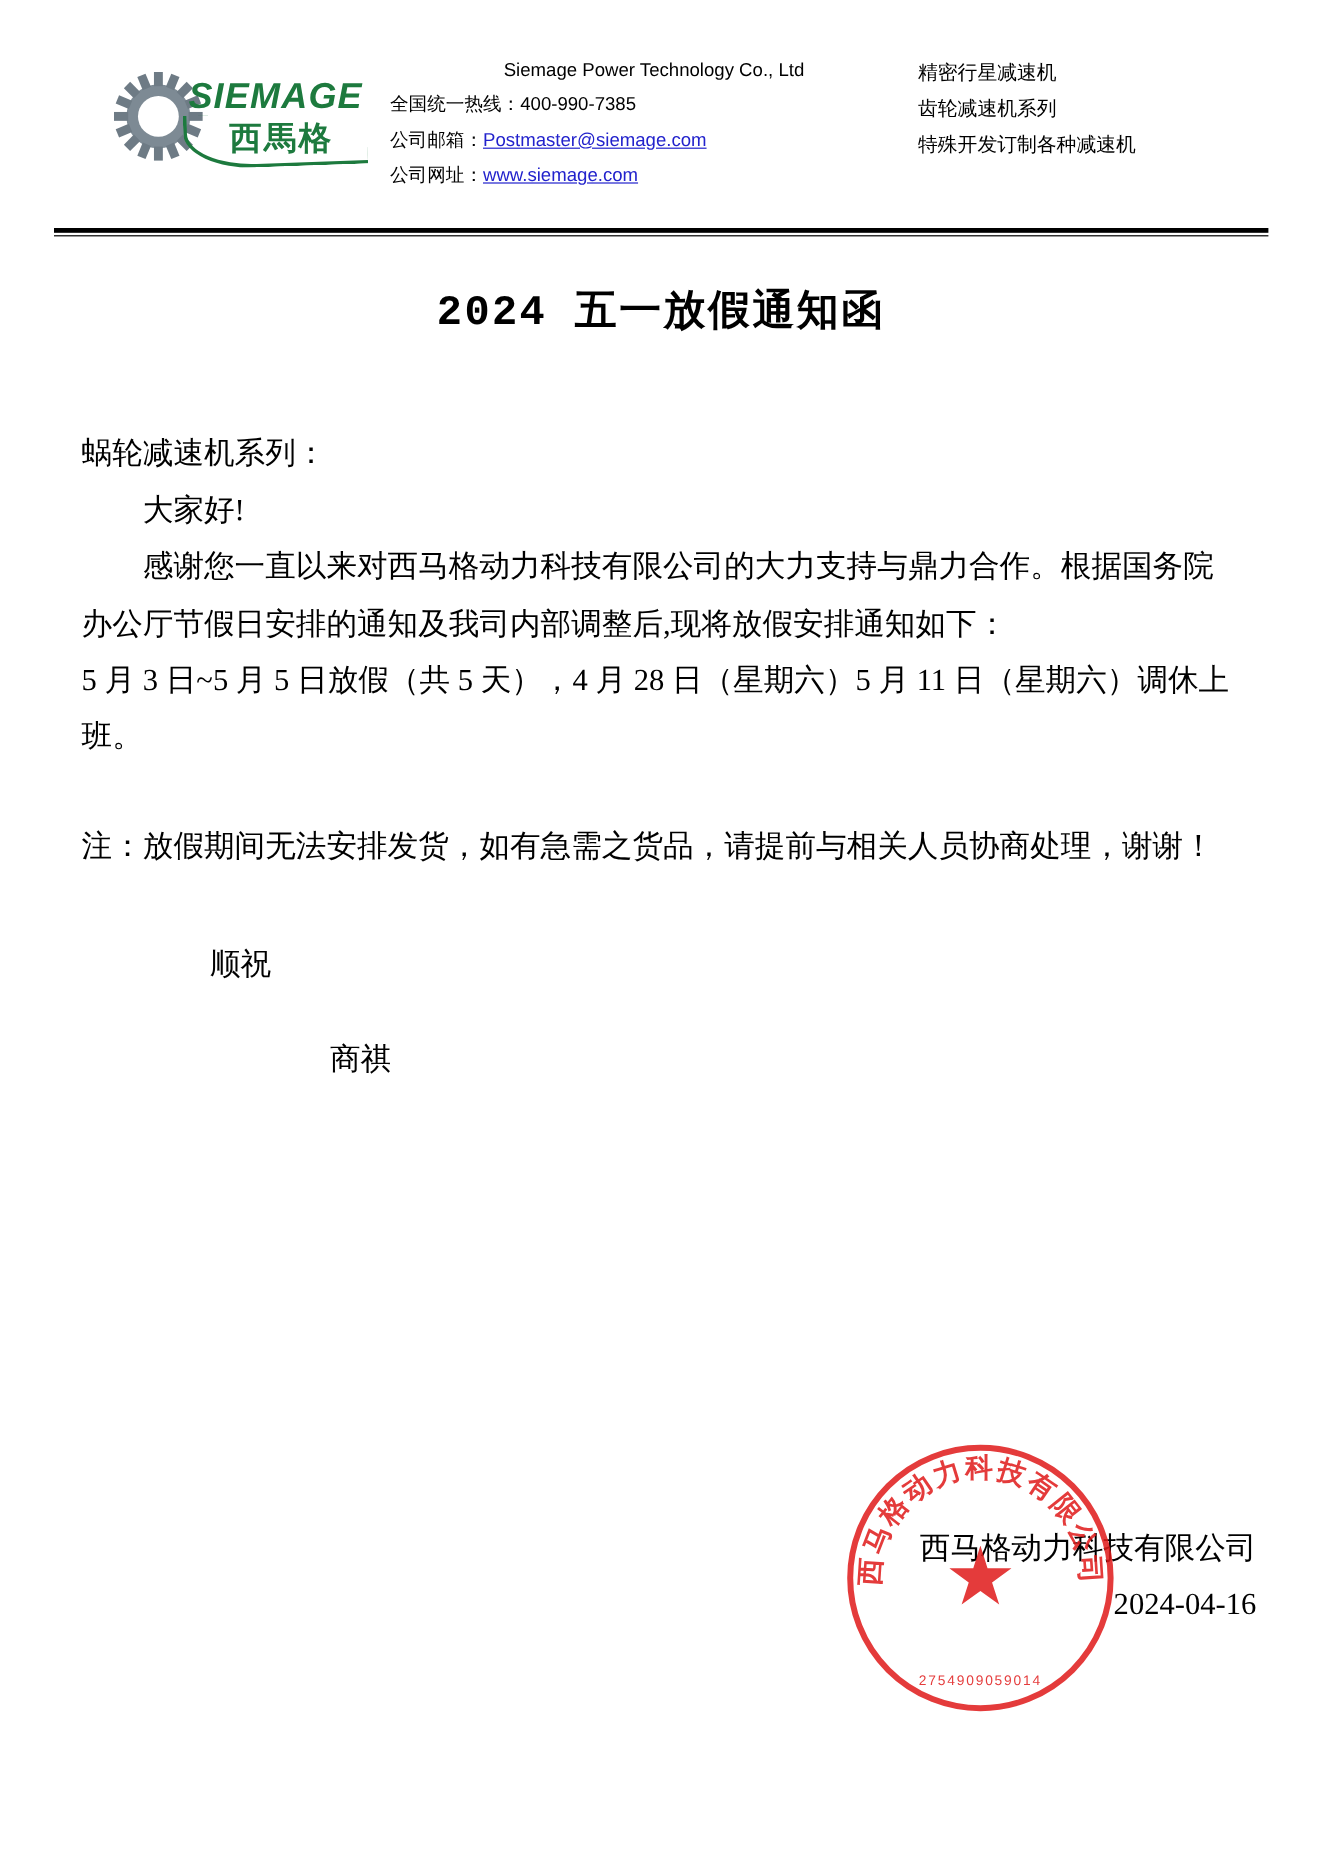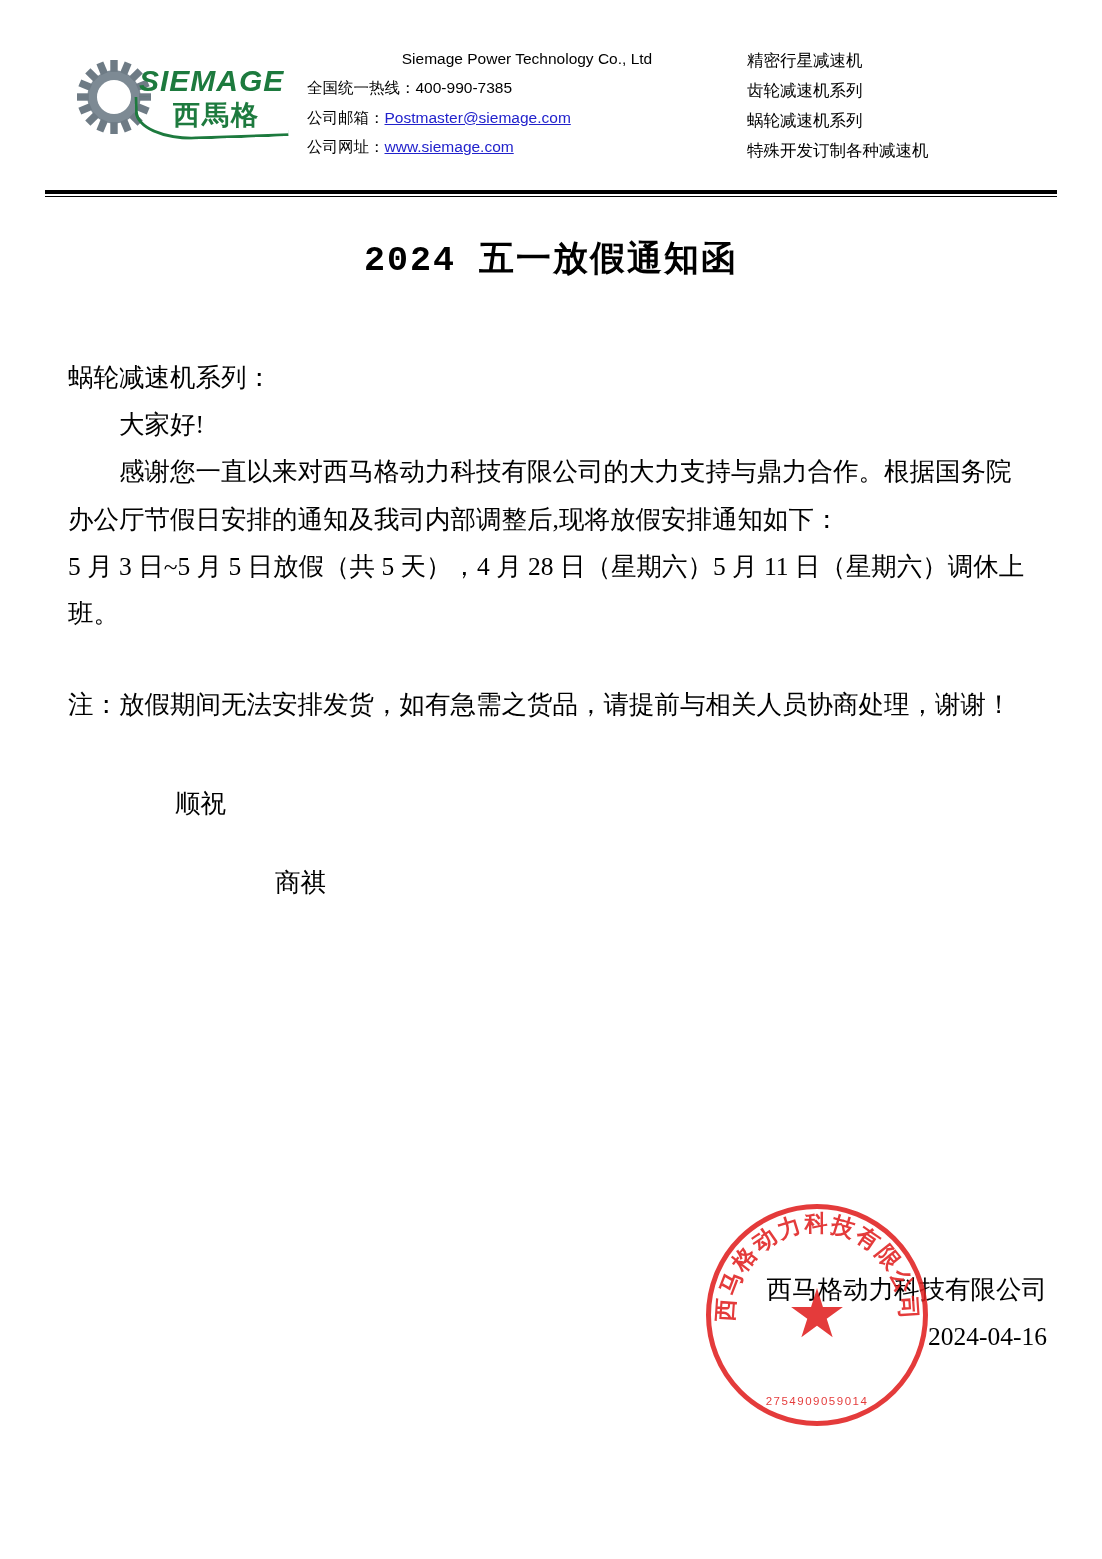--- a/index.html
+++ b/index.html
@@ -13,21 +13,21 @@
     position: relative;
     font-family: "Liberation Serif", serif;
     color: #000000;
     overflow: hidden;
   }
 
   
   .letterhead {
     position: relative;
     height: 160px;
-    padding: 40px 55px 0 37px;
+    padding: 40px 55px 0 55px;
     box-sizing: border-box;
   }
   .lh-row {
     display: flex;
     align-items: flex-start;
   }
 
   .logo-block {
     width: 270px;
     flex: 0 0 270px;
@@ -269,21 +269,20 @@
         <span>公司邮箱：</span><a href="#">Postmaster@siemage.com</a>
       </div>
       <div>
         <span>公司网址：</span><a href="#">www.siemage.com</a>
       </div>
     </div>
 
     <div class="products-block">
       <div>精密行星减速机</div>
       <div>齿轮减速机系列</div>
-      <div>蜗轮减速机系列</div>
       <div>特殊开发订制各种减速机</div>
     </div>
 
   </div>
 </div>
 
 <div class="rule-wrap">
   <div class="rule-thick"></div>
   <div class="rule-thin"></div>
 </div>

